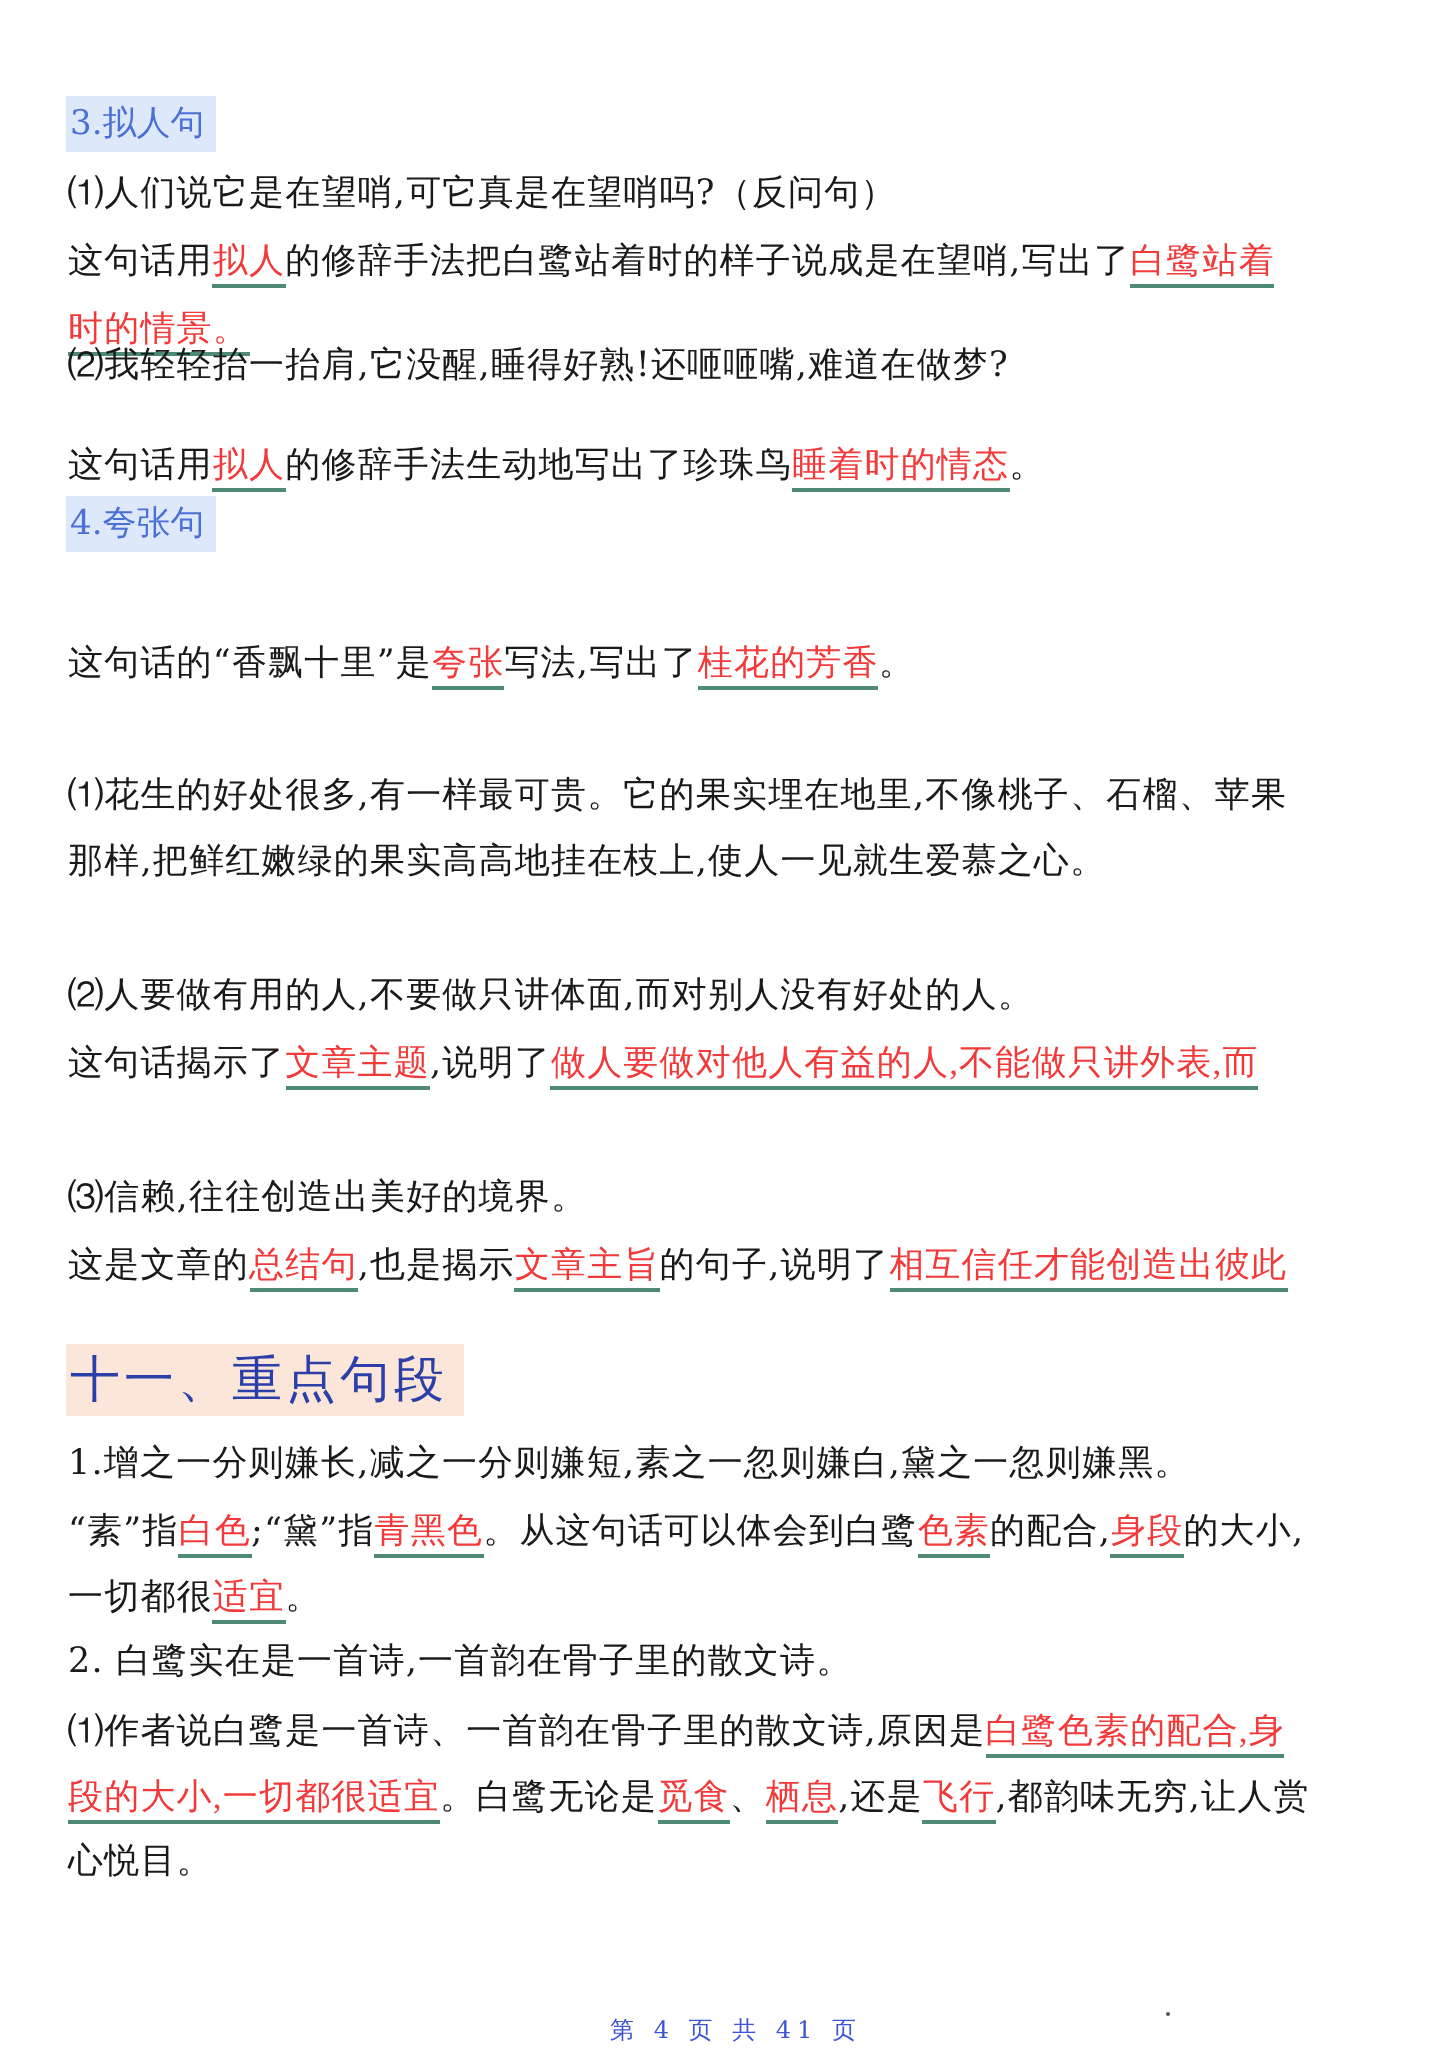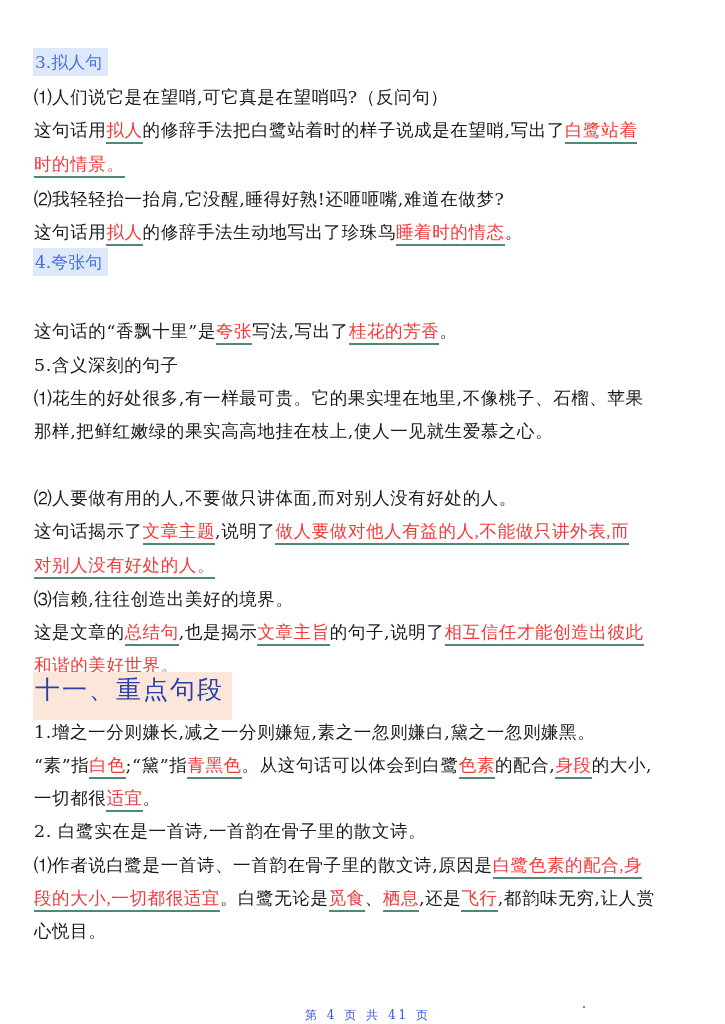--- a/index.html
+++ b/index.html
@@ -12,53 +12,50 @@
   .line {
     position: absolute; left: 34px; font-size: 17.5px; line-height: 24px;
     white-space: nowrap; letter-spacing: 0.6px; text-align: right;
   }
   .h-sub {
     position: absolute; left: 33px; font-size: 17px; line-height: 28px;
     color: #4a6fd6; background: #dde8fb; padding: 0 6px 0 2px;
   }
   .h-main {
     position: absolute; left: 33px; font-size: 25px; line-height: 36px;
-    color: #2a3fa8; background: #fbe6d9; padding: 0 8px 12px 2px; letter-spacing: 2px;
+    color: #2a3fa8; background: #fbe6d9; padding: 0 8px 0 2px; letter-spacing: 2px;
   }
   .hl { color: #f23a3a; border-bottom: 2px solid #4f8a78; padding-bottom: 2px; font-family: Liberation Serif, serif; }
   .footer {
     position: absolute; left: 305px; top: 995px; font-size: 12px; color: #3b55d4;
     letter-spacing: 3px; 
   }
   .dot { position: absolute; left: 583px; top: 994px; width: 2px; height: 2px; background: #555; border-radius: 1px; }
 </style>
 </head>
 <body>
 
 <div class="page">
 
   <div class="h-sub" style="top:36px">3.拟人句</div>
   <div class="line" style="top:73px">⑴人们说它是在望哨,可它真是在望哨吗?（反问句）</div>
   <div class="line" style="top:106px"><span>这句话用</span><span class="hl">拟人</span><span>的修辞手法把白鹭站着时的样子说成是在望哨,写出了</span><span class="hl">白鹭站着</span></div>
   <div class="line" style="top:140px"><span class="hl">时的情景。</span></div>
-  <div class="line" style="top:175px">⑵我轻轻抬一抬肩,它没醒,睡得好熟!还咂咂嘴,难道在做梦?</div>
+  <div class="line" style="top:159px">⑵我轻轻抬一抬肩,它没醒,睡得好熟!还咂咂嘴,难道在做梦?</div>
   <div class="line" style="top:208px"><span>这句话用</span><span class="hl">拟人</span><span>的修辞手法生动地写出了珍珠鸟</span><span class="hl">睡着时的情态</span><span>。</span></div>
 
   <div class="h-sub" style="top:236px">4.夸张句</div>
   <div class="line" style="top:307px"><span>这句话的“香飘十里”是</span><span class="hl">夸张</span><span>写法,写出了</span><span class="hl">桂花的芳香</span><span>。</span></div>
 
-  <div class="line" style="top:341px">5.含义深刻的句子</div>
   <div class="line" style="top:374px">⑴花生的好处很多,有一样最可贵。它的果实埋在地里,不像桃子、石榴、苹果</div>
   <div class="line" style="top:407px">那样,把鲜红嫩绿的果实高高地挂在枝上,使人一见就生爱慕之心。</div>
   <div class="line" style="top:474px">⑵人要做有用的人,不要做只讲体面,而对别人没有好处的人。</div>
   <div class="line" style="top:507px"><span>这句话揭示了</span><span class="hl">文章主题</span><span>,说明了</span><span class="hl">做人要做对他人有益的人,不能做只讲外表,而</span></div>
-  <div class="line" style="top:541px"><span class="hl">对别人没有好处的人。</span></div>
   <div class="line" style="top:575px">⑶信赖,往往创造出美好的境界。</div>
   <div class="line" style="top:608px"><span>这是文章的</span><span class="hl">总结句</span><span>,也是揭示</span><span class="hl">文章主旨</span><span>的句子,说明了</span><span class="hl">相互信任才能创造出彼此</span></div>
-  <div class="line" style="top:641px"><span class="hl">和谐的美好世界。</span></div>
 
   <div class="h-main" style="top:660px">十一、重点句段</div>
   <div class="line" style="top:708px">1.增之一分则嫌长,减之一分则嫌短,素之一忽则嫌白,黛之一忽则嫌黑。</div>
   <div class="line" style="top:741px"><span>“素”指</span><span class="hl">白色</span><span>;“黛”指</span><span class="hl">青黑色</span><span>。从这句话可以体会到白鹭</span><span class="hl">色素</span><span>的配合,</span><span class="hl">身段</span><span>的大小,</span></div>
   <div class="line" style="top:774px"><span>一切都很</span><span class="hl">适宜</span><span>。</span></div>
   <div class="line" style="top:807px">2. 白鹭实在是一首诗,一首韵在骨子里的散文诗。</div>
   <div class="line" style="top:841px"><span>⑴作者说白鹭是一首诗、一首韵在骨子里的散文诗,原因是</span><span class="hl">白鹭色素的配合,身</span></div>
   <div class="line" style="top:874px"><span class="hl">段的大小,一切都很适宜</span><span>。白鹭无论是</span><span class="hl">觅食</span><span>、</span><span class="hl">栖息</span><span>,还是</span><span class="hl">飞行</span><span>,都韵味无穷,让人赏</span></div>
   <div class="line" style="top:907px">心悦目。</div>
 

